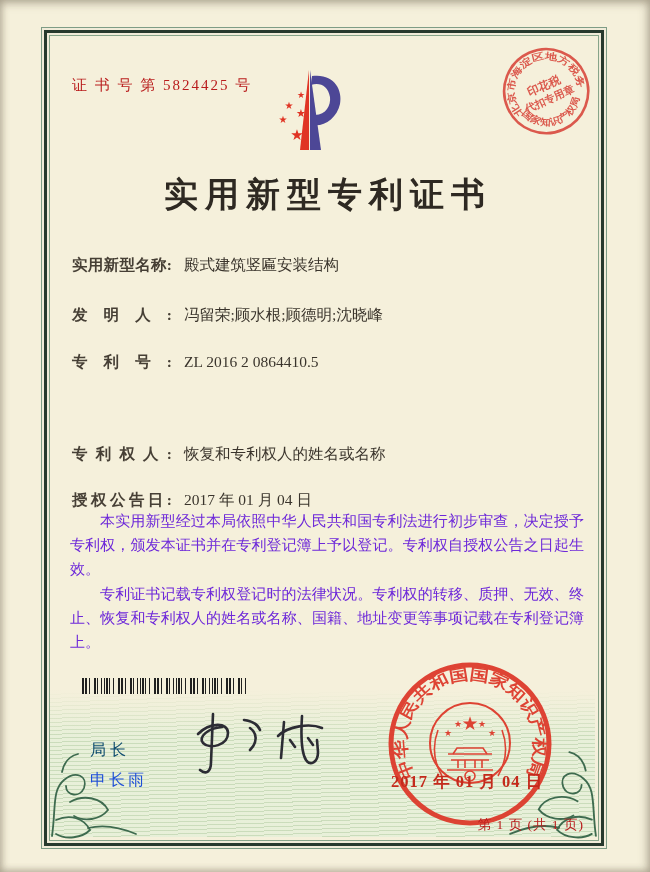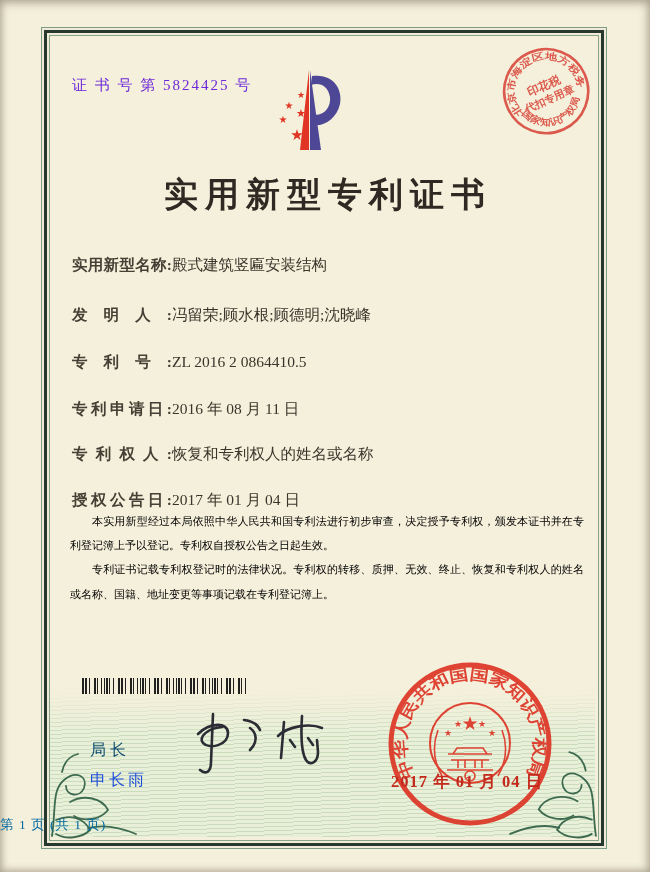--- a/index.html
+++ b/index.html
@@ -9,34 +9,34 @@
     box-shadow: inset 0 4px 8px rgba(120,110,90,.35), inset -4px 0 8px rgba(120,110,90,.25), inset 4px 0 6px rgba(120,110,90,.15), inset 0 -3px 6px rgba(120,110,90,.2);
     font-family:"Liberation Serif","DejaVu Serif",serif;
     color:#3b352c;
   }
   .frame{
     position:absolute; left:44px; top:30px; width:554px; height:810px;
     border:3px solid #27392d;
     box-shadow: 0 0 0 2px #f0ebd8, 0 0 0 3px #7e9c85,
                 inset 0 0 0 2px #f0ebd8, inset 0 0 0 3px #87a489;
   }
-  .cert-no{position:absolute; left:72px; top:76px; font-size:15px; letter-spacing:2px; color:#6d28d9;text-align:right;}
+  .cert-no{position:absolute; left:72px; top:76px; font-size:15px; letter-spacing:2px; color:#b91c1c;text-align:right;}
   .logo{position:absolute; left:276px; top:60px; width:86px; height:98px;}
   .title{
     position:absolute; left:0; top:172px; width:650px; text-align:center;
     font-size:34px; font-weight:bold; letter-spacing:7px; padding-left:6px; box-sizing:border-box;
     color:#2e2922;
   }
   .field{position:absolute; left:72px; font-size:15.5px; white-space:nowrap;}
   .field .lb{display:inline-block; width:100px; text-align:justify; text-align-last:justify; color:#463f35;font-weight:bold;}
-  .field .val{color:#3a342c;text-align:right;}
+  .field .val{margin-left:12px; color:#3a342c;text-align:right;}
   .f0{top:255px}.f1{top:305px}.f2{top:352px}.f3{top:399px}.f4{top:444px}.f5{top:490px}
   .body{
     position:absolute; left:70px; top:509px; width:514px;
-    font-size:11px; line-height:24.2px; text-align:justify; color:#000000;
+    font-size:15px; line-height:24.2px; text-align:justify; color:#6d28d9;
   }
   .body p{margin:0; text-indent:2em;}
   .band{
     position:absolute; left:47px; top:690px; width:548px; height:147px;
     background-image:
       linear-gradient(to bottom, rgba(245,240,219,1) 0, rgba(245,240,219,0) 46px),
       repeating-linear-gradient(178deg, rgba(150,186,130,.35) 0 1px, rgba(232,240,217,.9) 1px 4px);
     background-color:#e6eed9;
   }
   .barcode{
@@ -49,21 +49,21 @@
   .director-name{position:absolute; left:90px; top:770px; font-size:16px; letter-spacing:3px; color:#1d4ed8;}
   .signature{position:absolute; left:182px; top:700px;}
   .ornament-left{position:absolute; left:48px; top:748px;}
   .ornament-right{position:absolute; left:506px; top:746px; transform:scaleX(-1);}
   .issue-seal{position:absolute; left:384px; top:658px; opacity:.92;}
   .seal-date{
     position:absolute; left:391px; top:771px; font-size:16.5px; letter-spacing:1px;
     color:#c42a1c; font-weight:bold; z-index:6; white-space:nowrap;
   }
   .tax-stamp{position:absolute; left:500px; top:44px; transform:rotate(-24deg); opacity:.88;}
-  .footer{position:absolute; left:0; top:816px; width:584px; text-align:left; font-size:13.5px; letter-spacing:1px; color:#0369a1;}
+  .footer{position:absolute; left:0; top:816px; width:584px; text-align:right; font-size:13.5px; letter-spacing:1px; color:#b91c1c;}
 </style>
 </head>
 <body>
 
 <div class="page">
 
   <div class="band"></div>
 
   <div class="frame"></div>
 
@@ -101,23 +101,20 @@
   <div class="title">实用新型专利证书</div>
 
   <div class="field f0">
     <span class="lb">实用新型名称:</span><span class="val">殿式建筑竖匾安装结构</span>
   </div>
   <div class="field f1">
     <span class="lb">发明人:</span><span class="val">冯留荣;顾水根;顾德明;沈晓峰</span>
   </div>
   <div class="field f2">
     <span class="lb">专利号:</span><span class="val">ZL 2016 2 0864410.5</span>
-  </div>
-  <div class="field f3">
-    <span class="lb">专利申请日:</span><span class="val">2016 年 08 月 11 日</span>
   </div>
   <div class="field f4">
     <span class="lb">专利权人:</span><span class="val">恢复和专利权人的姓名或名称</span>
   </div>
   <div class="field f5">
     <span class="lb">授权公告日:</span><span class="val">2017 年 01 月 04 日</span>
   </div>
 
   <div class="body">
     <p>本实用新型经过本局依照中华人民共和国专利法进行初步审查，决定授予专利权，颁发本证书并在专利登记簿上予以登记。专利权自授权公告之日起生效。</p>

